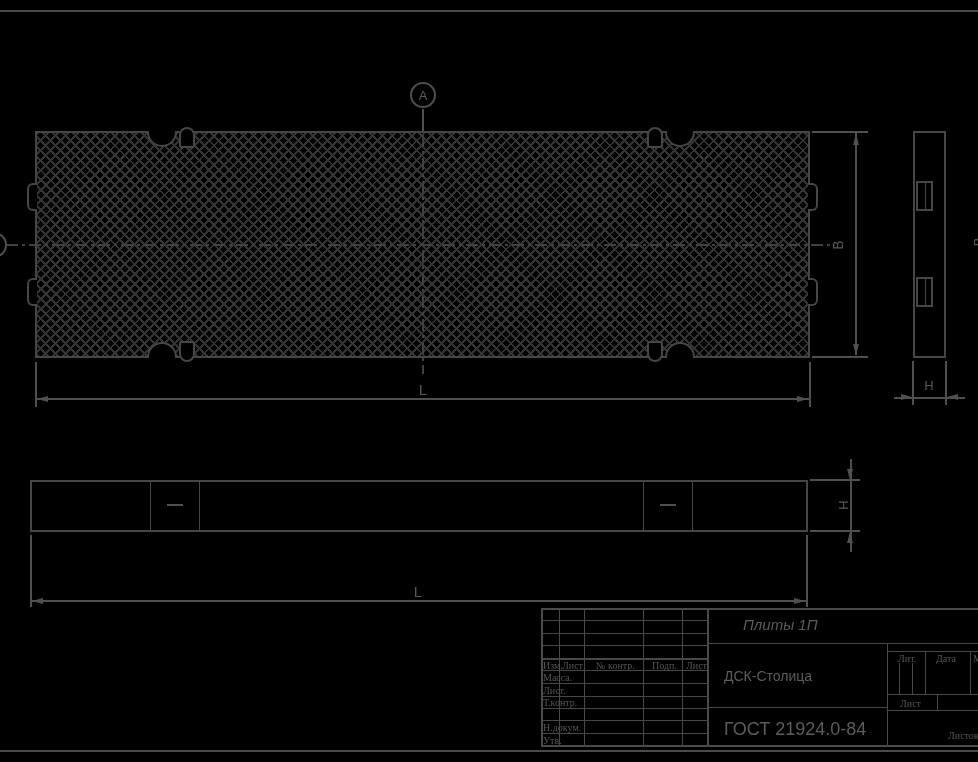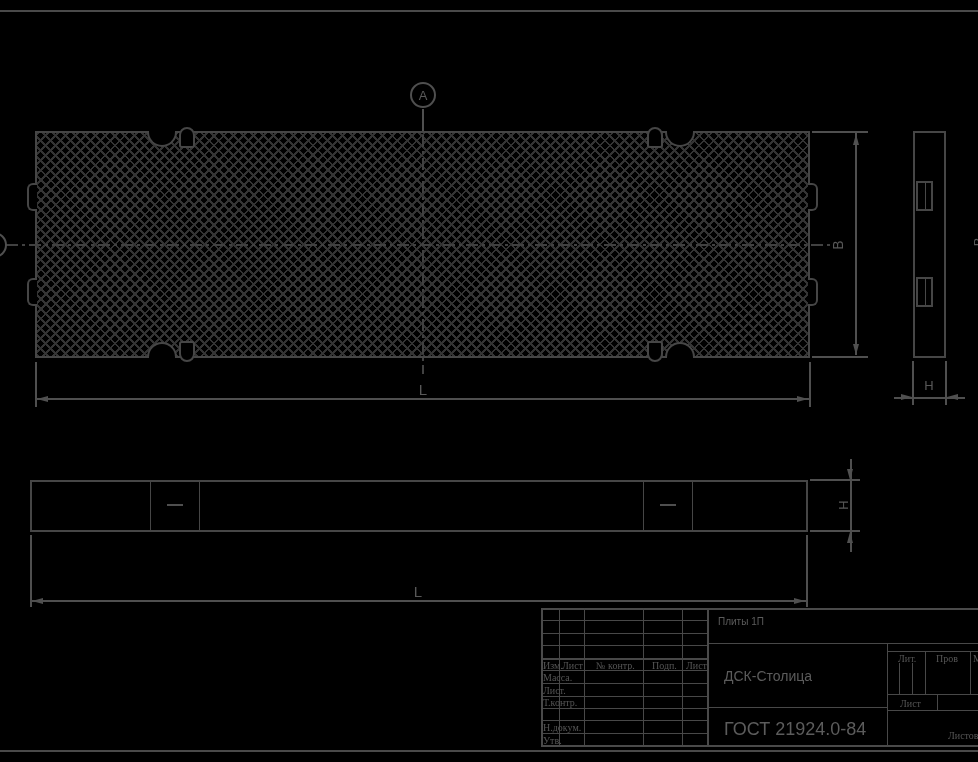--- a/index.html
+++ b/index.html
@@ -177,34 +177,34 @@
 
   <div class="hl" style="left:887px;top:651px;width:91px;"></div>
   <div class="hl" style="left:887px;top:694px;width:91px;"></div>
   <div class="hl" style="left:887px;top:710px;width:91px;"></div>
   <div class="vl" style="left:899px;top:663px;height:31px;"></div>
   <div class="vl" style="left:912px;top:663px;height:31px;"></div>
   <div class="vl" style="left:925px;top:651px;height:43px;"></div>
   <div class="vl" style="left:970px;top:651px;height:43px;"></div>
   <div class="vl" style="left:937px;top:694px;height:16px;"></div>
 
-  <div class="tb-text" style="left:718px;top:616px;font-size:10px;">Плиты 1П</div>
+  <div class="tb-text" style="left:743px;top:616px;font-size:15px;font-style:italic;">Плиты 1П</div>
   <div class="tb-text" style="left:724px;top:668px;font-size:14px;">ДСК-Столица</div>
   <div class="tb-text" style="left:724px;top:719px;font-size:18px;">ГОСТ 21924.0-84</div>
 
   <div class="tb-label" style="left:543px;top:661px;">Изм.</div>
   <div class="tb-label" style="left:562px;top:661px;">Лист</div>
   <div class="tb-label" style="left:596px;top:661px;">№ контр.</div>
   <div class="tb-label" style="left:652px;top:661px;">Подп.</div>
   <div class="tb-label" style="left:686px;top:661px;">Лист</div>
 
   <div class="tb-label" style="left:543px;top:673px;">Масса.</div>
   <div class="tb-label" style="left:543px;top:686px;">Лист.</div>
   <div class="tb-label" style="left:543px;top:698px;">Т.контр.</div>
   <div class="tb-label" style="left:543px;top:723px;">Н.докум.</div>
   <div class="tb-label" style="left:543px;top:736px;">Утв.</div>
 
   <div class="tb-label" style="left:898px;top:654px;">Лит.</div>
-  <div class="tb-label" style="left:936px;top:654px;">Пров</div>
+  <div class="tb-label" style="left:936px;top:654px;">Дата</div>
   <div class="tb-label" style="left:973px;top:654px;">Масштаб</div>
   <div class="tb-label" style="left:900px;top:699px;">Лист</div>
   <div class="tb-label" style="left:948px;top:699px;margin-top:32px;">Листов</div>
 </div>
 
 </body></html>

